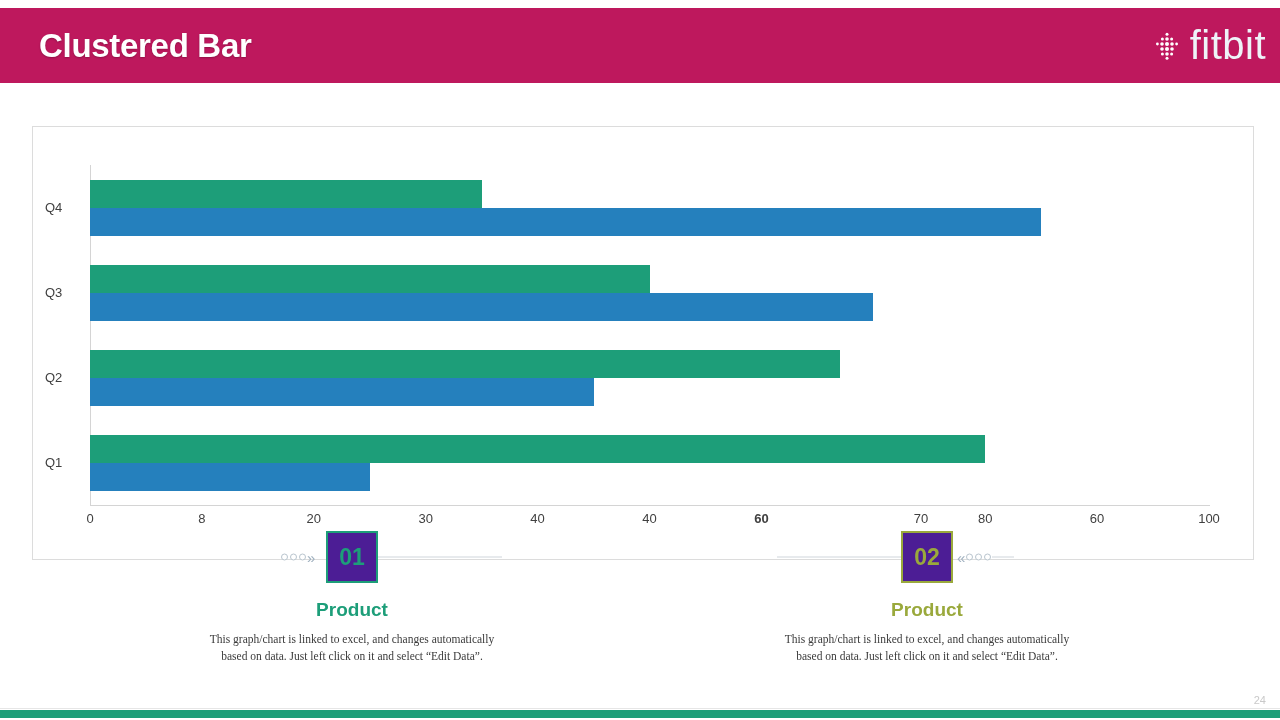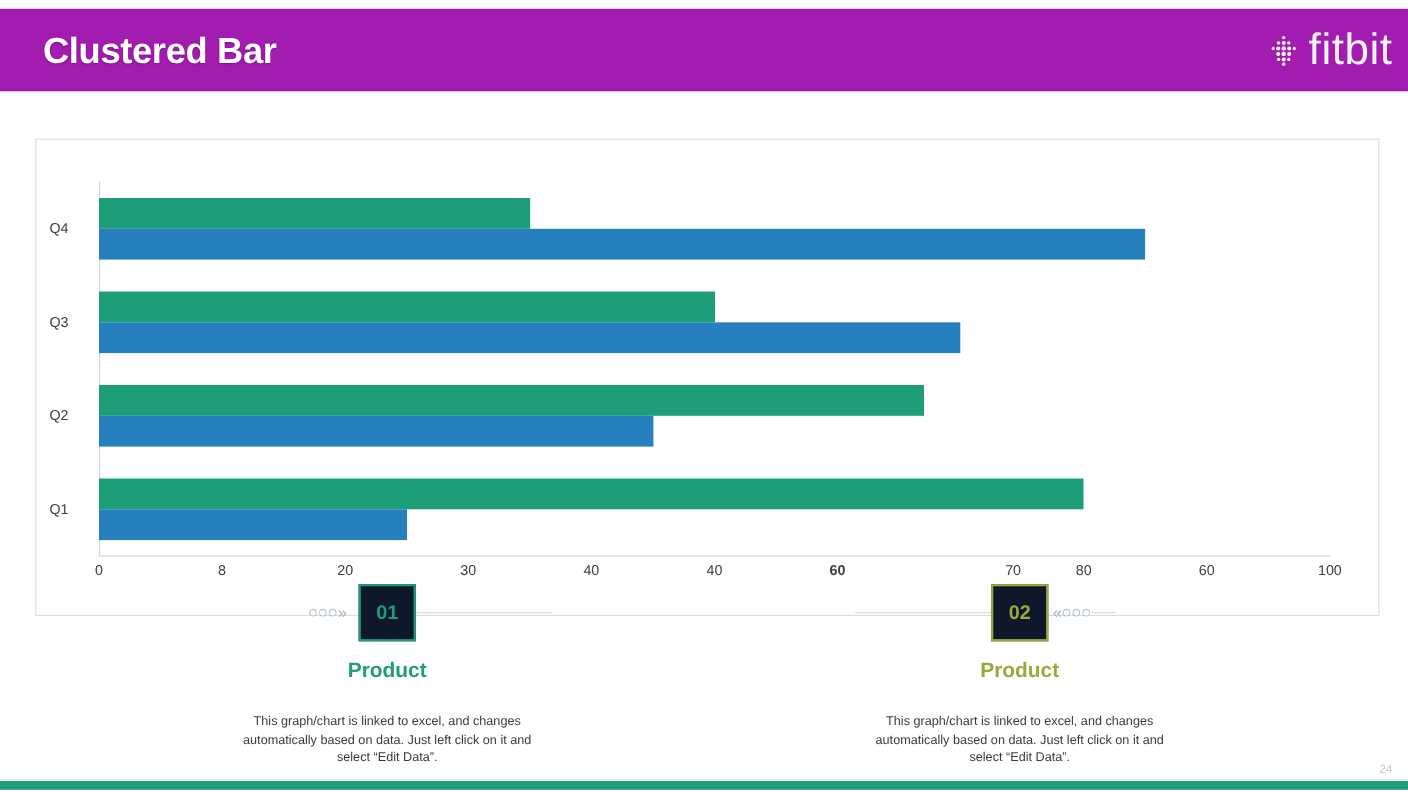--- a/index.html
+++ b/index.html
@@ -15,21 +15,21 @@
     overflow: hidden;
   }
 
   
   .header-bar {
     position: absolute;
     left: 0;
     top: 8px;
     width: 1280px;
     height: 75px;
-    background: #a21caf;
+    background: #be185d;
     display: flex;
     align-items: center;
     justify-content: space-between;
   }
   .slide-title {
     margin-left: 39px;
     color: #ffffff;
     font-size: 33px;
     font-weight: bold;
     letter-spacing: -0.3px;
@@ -125,23 +125,23 @@
     justify-content: center;
   }
   .badge {
     width: 52px;
     height: 52px;
     border: 2px solid;
     box-sizing: border-box;
     display: flex;
     align-items: center;
     justify-content: center;
-    font-size: 18px;
+    font-size: 23px;
     font-weight: bold;
-    background: #0f172a;
+    background: #4c1d95;
     position: relative;
     z-index: 3;
   }
   .badge.teal { border-color: #1d9e79; color: #1d9e79; }
   .badge.olive { border-color: #9aa93c; color: #9aa93c; }
 
   .deco {
     position: absolute;
     top: 50%;
     transform: translateY(-50%);
@@ -176,22 +176,23 @@
     font-size: 19px;
     font-weight: bold;
     margin-top: 16px;
   }
   .callout-title.teal { color: #1d9e79; }
   .callout-title.olive { color: #9aa93c; }
   .callout-body {
     font-size: 11.5px;
     color: #3b3b3b;
     line-height: 1.45;
-    margin-top: 27px;
+    margin-top: 10px;
     padding: 0 6px;
+    font-family: Liberation Serif, serif;
   }
 
   
   .page-num {
     position: absolute;
     right: 14px;
     top: 694px;
     font-size: 11px;
     color: #c9c9c9;
   }

